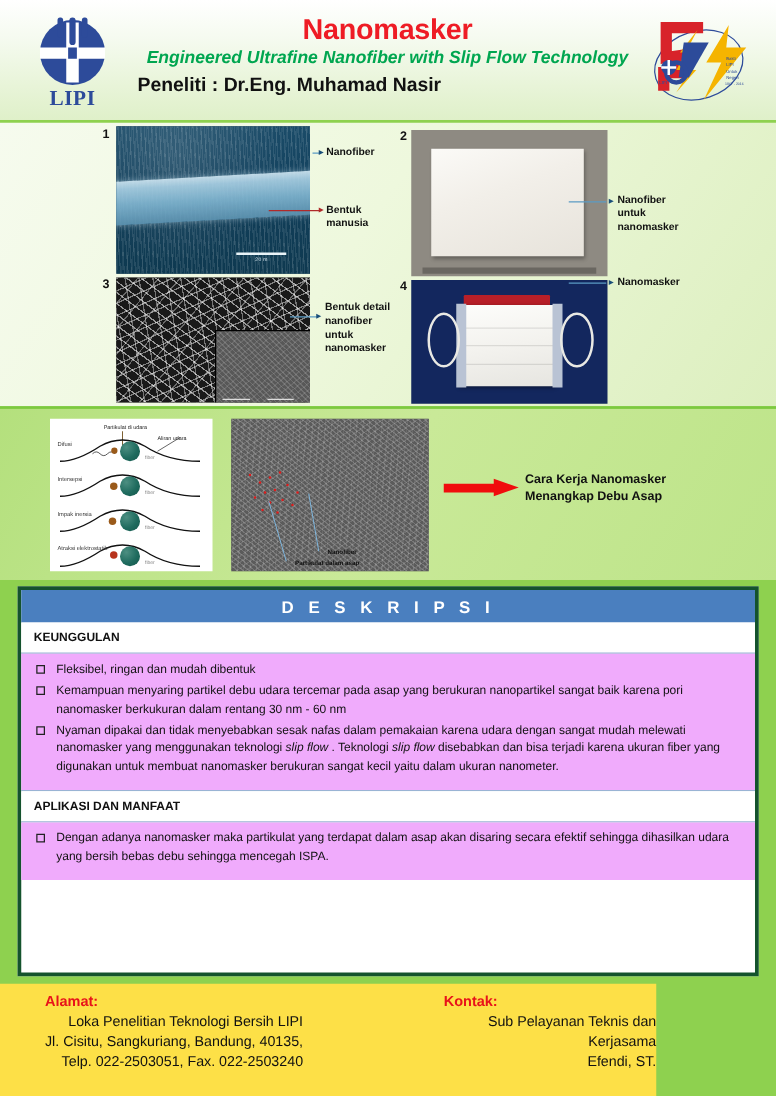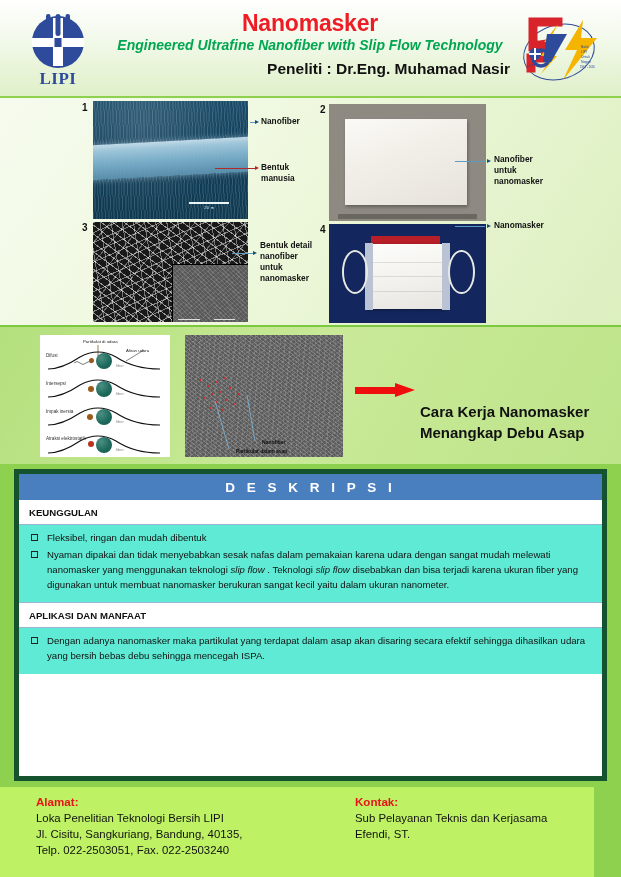--- a/index.html
+++ b/index.html
@@ -27,21 +27,21 @@
 
   .title-main {
     position: absolute; left: 120px; top: 10px; width: 380px; text-align: center;
     color: #ee1c25; font-size: 23px; font-weight: bold; letter-spacing: -0.2px;
   }
   .title-sub {
     position: absolute; left: 110px; top: 37px; width: 400px; text-align: center;
     color: #00a650; font-size: 14px; font-weight: bold; font-style: italic;
   }
   .title-res {
-    position: absolute; left: 110px; top: 60px; width: 400px; text-align: right;
+    position: absolute; left: 110px; top: 60px; width: 400px; text-align: left;
     color: #111; font-size: 15.5px; font-weight: 600;
   }
 
   
   .imgpanel {
     position: absolute; left: 0; top: 96px; width: 621px; height: 229px;
     background: linear-gradient(125deg,#f6fbee 0%,#eef8dd 45%,#dcefbe 100%);
     border-top: 2px solid #8ed14f;
   }
   .num { position: absolute; font-size: 10px; font-weight: bold; color: #111; }
@@ -136,47 +136,47 @@
       repeating-linear-gradient(-35deg, rgba(255,255,255,.13) 0 1px, rgba(0,0,0,0) 1px 4px),
       repeating-linear-gradient(95deg, rgba(255,255,255,.09) 0 1px, rgba(0,0,0,0) 1px 5px),
       #5b5b5b;
   }
   .dot { position:absolute; width:2px; height:2px; background:#e01b1b; border-radius:50%; }
   .mech-lbl { position:absolute; font-size:5px; color:#111; font-weight:600; }
   .redarrow { position:absolute; left:355px; top:383px; width:60px; height:14px; }
   .redarrow .shaft { position:absolute; left:0; top:4px; width:42px; height:7px; background:#f00d0d; }
   .redarrow .head { position:absolute; left:40px; top:0; width:0; height:0;
      border-top:7px solid transparent; border-bottom:7px solid transparent; border-left:20px solid #f00d0d; }
-  .mech-text { position:absolute; left:420px; top:377px; font-size:15px; font-weight:bold; color:#111; line-height:1.42;margin-top:24px; }
+  .mech-text { position:absolute; left:420px; top:377px; font-size:10px; font-weight:bold; color:#111; line-height:1.42; }
 
   
   .desc {
     position:absolute; left:14px; top:469px; width:593px; height:312px;
-    background:#fff; border:5px solid #14532d;
+    background:#fff; border:3px solid #14532d;
   }
   .desc-head {
     height:26px; background:#4a7fbf; color:#fff; font-size:13.5px; font-weight:bold;
     letter-spacing:4px; display:flex; align-items:center; justify-content:center;
   }
   .sub-head { background:#fff; font-size:9.6px; font-weight:bold; color:#111;
      padding:7px 10px 6px 10px; }
-  .bullets { background:#5eead4; padding:6px 12px 8px 12px; }
+  .bullets { background:#f0abfc; padding:6px 12px 8px 12px; }
   .bullet { display:flex; gap:9px; font-size:9.6px; color:#111; line-height:1.55; margin-bottom:2px; }
   .bullet .box { flex:0 0 auto; width:7px; height:7px; border:1.2px solid #222; margin-top:3px; }
   .bullet .tx { flex:1 1 auto; }
   .bullet em { font-style: italic; }
   .divider { height:1px; background:#9ab4d4; }
 
   
-  .footer { position:absolute; left:0; top:787px; width:594px; height:90px; background:#bef264; }
+  .footer { position:absolute; left:0; top:787px; width:525px; height:90px; background:#fde047; }
   .fcol { position:absolute; top:8px; }
   .fc1 { left:36px; }
   .fc2 { left:355px; }
   .ftitle { color:#e8131a; font-size:11.6px; font-weight:bold; margin-bottom:2px; }
-  .fline { color:#111; font-size:11.4px; line-height:1.42; }
+  .fline { color:#111; font-size:11.4px; line-height:1.42;text-align:right; }
   .fmail { color:#1f27c9; }
 </style>
 </head>
 <body>
 
 <div class="poster">
 
   <div class="header">
 
     <div class="logo-lipi">
@@ -368,20 +368,24 @@
 
     <div class="sub-head">KEUNGGULAN</div>
     <div class="divider"></div>
     <div class="bullets">
       <div class="bullet">
         <span class="box"></span>
         <span class="tx">Fleksibel, ringan dan mudah dibentuk</span>
       </div>
       <div class="bullet">
         <span class="box"></span>
+        <span class="tx">Kemampuan menyaring partikel debu udara tercemar pada asap yang berukuran nanopartikel sangat baik karena pori nanomasker berkukuran dalam rentang 30 nm - 60 nm</span>
+      </div>
+      <div class="bullet">
+        <span class="box"></span>
         <span class="tx">Nyaman dipakai dan tidak menyebabkan sesak nafas dalam pemakaian karena udara dengan sangat mudah melewati nanomasker yang menggunakan teknologi <em>slip flow</em> . Teknologi <em>slip flow</em> disebabkan dan bisa terjadi karena ukuran fiber yang digunakan untuk membuat nanomasker berukuran sangat kecil yaitu dalam ukuran nanometer.</span>
       </div>
     </div>
 
     <div class="divider"></div>
     <div class="sub-head">APLIKASI DAN MANFAAT</div>
     <div class="divider"></div>
     <div class="bullets">
       <div class="bullet">
         <span class="box"></span>

